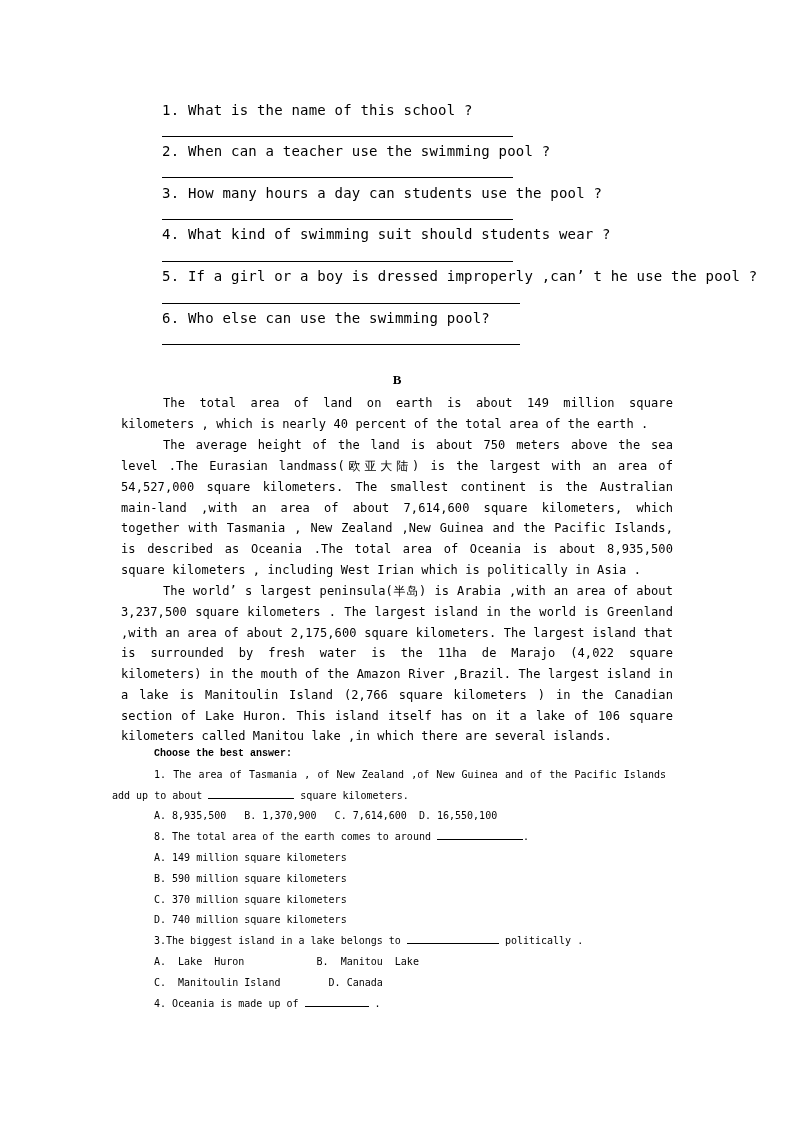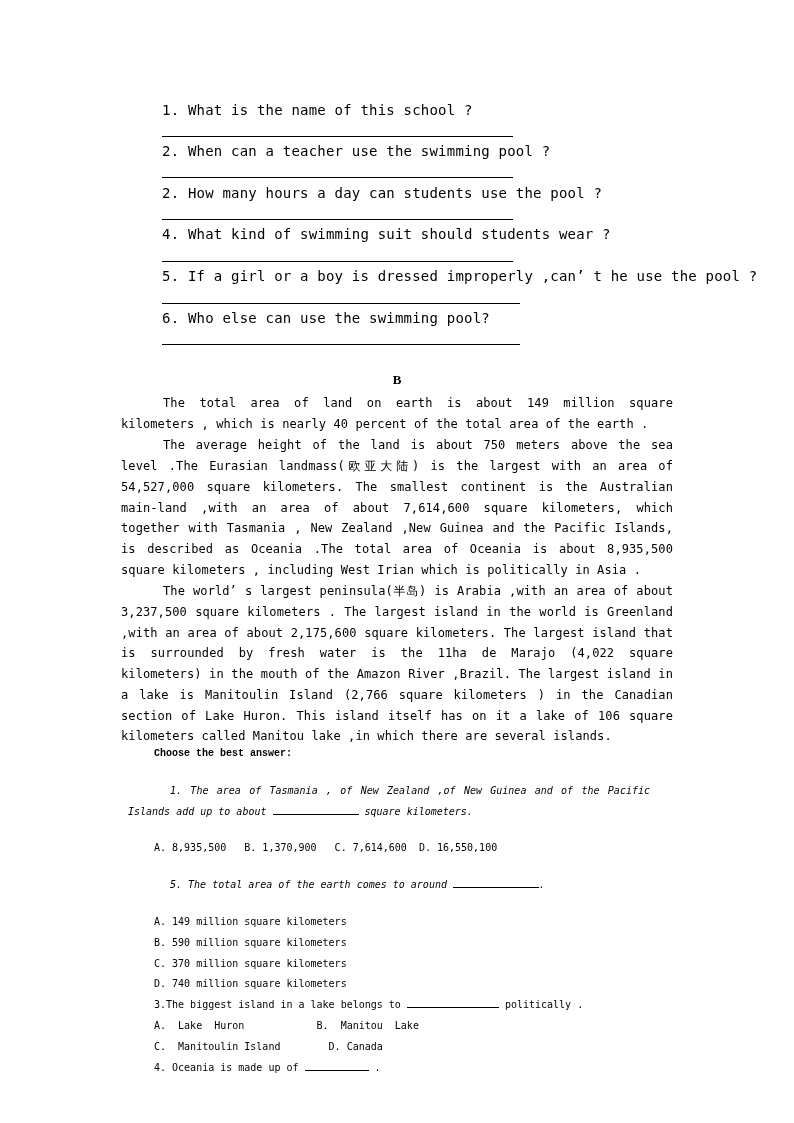--- a/index.html
+++ b/index.html
@@ -12,36 +12,36 @@
 
   .section-title { position: absolute; left: 0; width: 794px; top: 372px; text-align: center;
                    font-family: "Liberation Serif", "DejaVu Serif", serif; font-weight: bold; font-size: 13px; }
 
   .passage { position: absolute; left: 120px; width: 554px; top: 392px;
              font-size: 12px; line-height: 20.7px; text-align: justify; letter-spacing: 0.1px; }
   .passage p { margin: 1px; text-indent: 42px; text-align-last: left; }
 
   .mcq { position: absolute; left: 112px; width: 554px; top: 744px; font-size: 10px; line-height: 20.8px; }
   .mcq .head { margin: 0 0 0 42px; font-weight: bold; font-family: "Liberation Mono", "DejaVu Sans Mono", monospace; }
-  .mcq .stem { margin: 16px; text-indent: 42px; text-align: justify; text-align-last: left; font-style: italic; }
+  .mcq .stem { margin: 0; text-indent: 42px; text-align: justify; text-align-last: left; }
   .mcq .opt { margin: 0 0 0 42px; white-space: pre; }
   .blank { display: inline-block; border-bottom: 1px solid #000; height: 12px; vertical-align: baseline; }
 </style>
 </head>
 <body>
 
 <div class="page">
 
   <div class="q" style="top:103px">1. What is the name of this school ?</div>
   <div class="answer-line" style="top:136px;width:351px"></div>
 
   <div class="q" style="top:144px">2. When can a teacher use the swimming pool ?</div>
   <div class="answer-line" style="top:177px;width:351px"></div>
 
-  <div class="q" style="top:186px">2. How many hours a day can students use the pool ?</div>
+  <div class="q" style="top:186px">3. How many hours a day can students use the pool ?</div>
   <div class="answer-line" style="top:219px;width:351px"></div>
 
   <div class="q" style="top:227px">4. What kind of swimming suit should students wear ?</div>
   <div class="answer-line" style="top:261px;width:351px"></div>
 
   <div class="q" style="top:269px">5. If a girl or a boy is dressed improperly ,can’ t he use the pool ?</div>
   <div class="answer-line" style="top:303px;width:358px"></div>
 
   <div class="q" style="top:311px">6. Who else can use the swimming pool?</div>
   <div class="answer-line" style="top:344px;width:358px"></div>
@@ -53,21 +53,21 @@
     <p>The average height of the land is about 750 meters above the sea level .The Eurasian landmass(欧亚大陆) is the largest with an area of 54,527,000 square kilometers. The smallest continent is the Australian main-land ,with an area of about 7,614,600 square kilometers, which together with Tasmania , New Zealand ,New Guinea and the Pacific Islands, is described as Oceania .The total area of Oceania is about 8,935,500 square kilometers , including West Irian which is politically in Asia .</p>
     <p>The world’ s largest peninsula(半岛) is Arabia ,with an area of about 3,237,500 square kilometers . The largest island in the world is Greenland ,with an area of about 2,175,600 square kilometers. The largest island that is surrounded by fresh water is the 11ha de Marajo (4,022 square kilometers) in the mouth of the Amazon River ,Brazil. The largest island in a lake is Manitoulin Island (2,766 square kilometers ) in the Canadian section of Lake Huron. This island itself has on it a lake of 106 square kilometers called Manitou lake ,in which there are several islands.</p>
   </div>
 
   <div class="mcq">
     <p class="head">Choose the best answer:</p>
 
     <p class="stem"><span>1. The area of Tasmania , of New Zealand ,of New Guinea and of the Pacific Islands add up to about </span><span class="blank" style="width:86px"></span><span> square kilometers.</span></p>
     <p class="opt">A. 8,935,500   B. 1,370,900   C. 7,614,600  D. 16,550,100</p>
 
-    <p class="stem"><span>5. The total area of the earth comes to around </span><span class="blank" style="width:86px"></span><span>.</span></p>
+    <p class="stem"><span>8. The total area of the earth comes to around </span><span class="blank" style="width:86px"></span><span>.</span></p>
     <p class="opt">A. 149 million square kilometers</p>
     <p class="opt">B. 590 million square kilometers</p>
     <p class="opt">C. 370 million square kilometers</p>
     <p class="opt">D. 740 million square kilometers</p>
 
     <p class="opt"><span>3.The biggest island in a lake belongs to </span><span class="blank" style="width:92px"></span><span> politically .</span></p>
     <p class="opt">A.  Lake  Huron            B.  Manitou  Lake</p>
     <p class="opt">C.  Manitoulin Island        D. Canada</p>
 
     <p class="opt"><span>4. Oceania is made up of </span><span class="blank" style="width:64px"></span><span> .</span></p>

